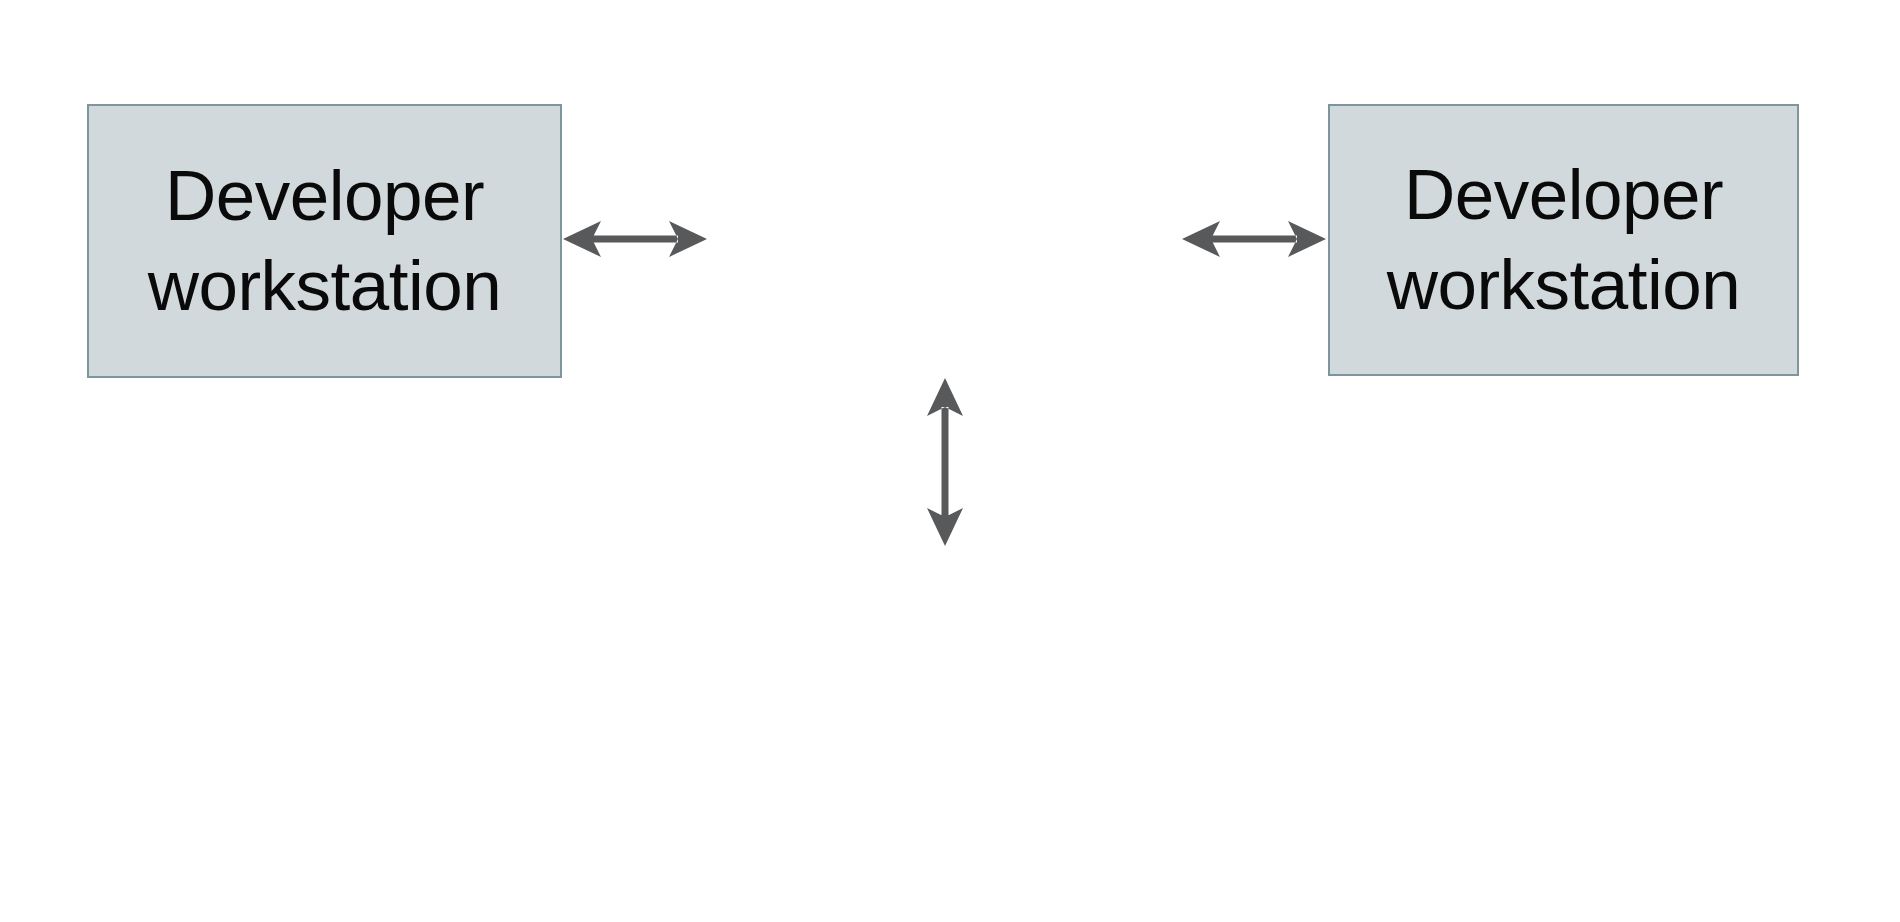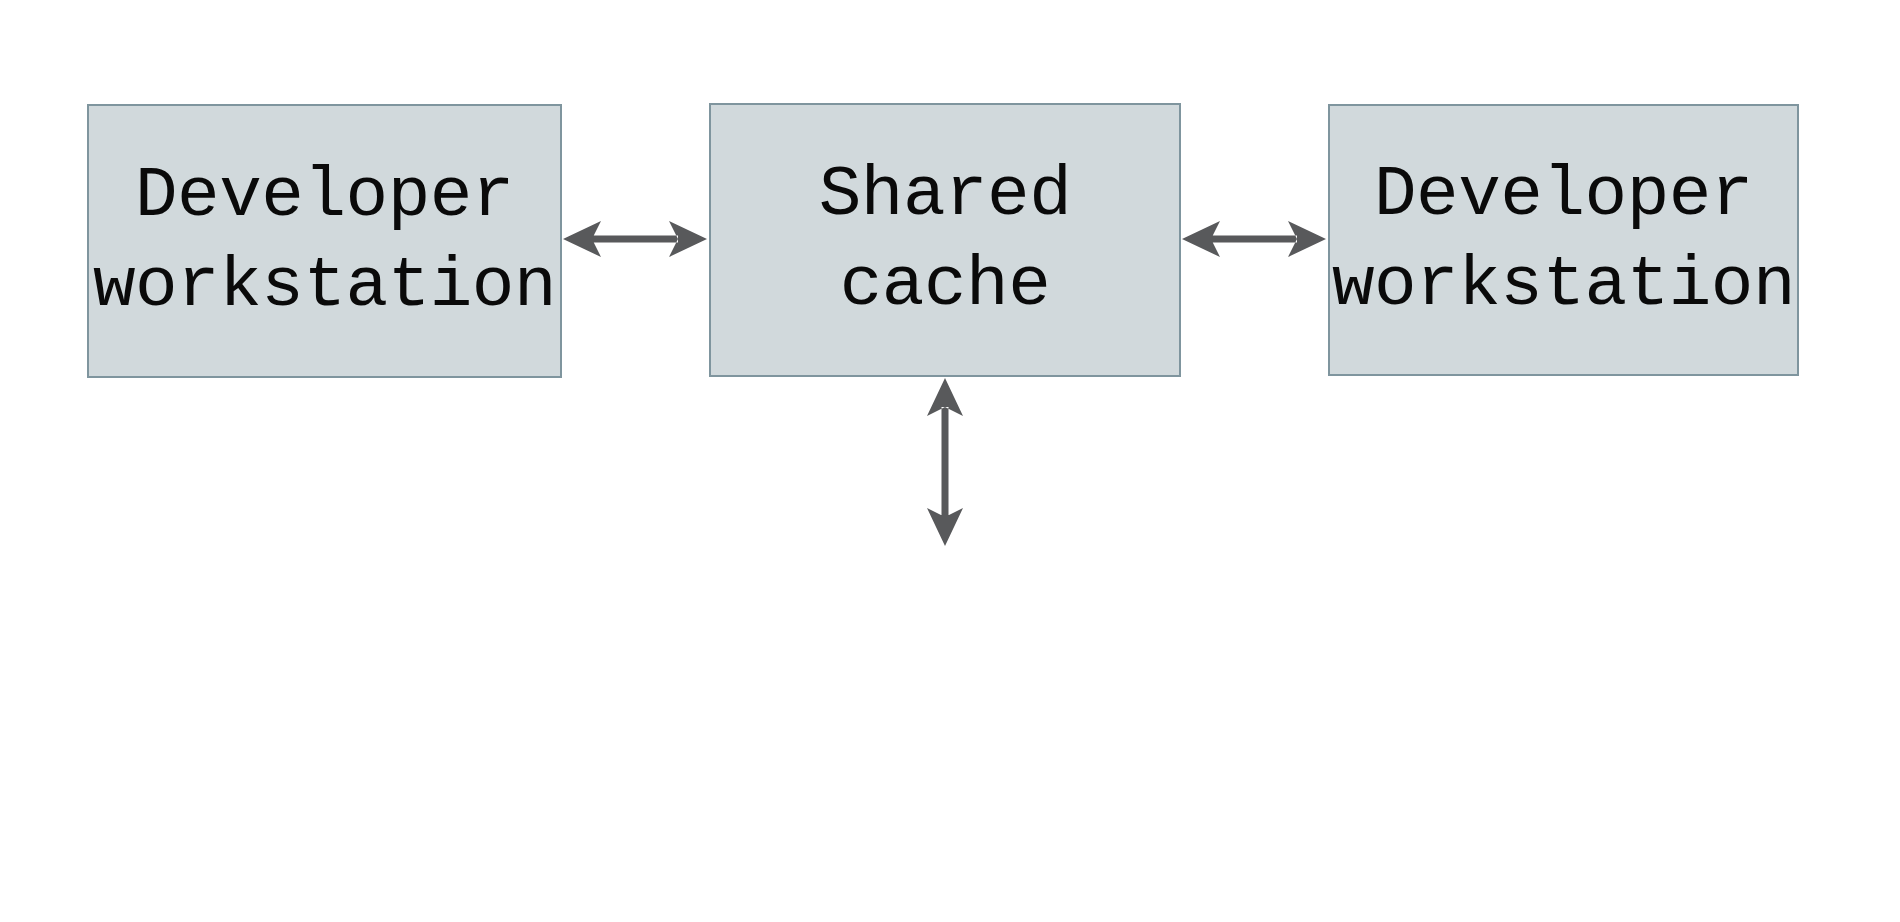--- a/index.html
+++ b/index.html
@@ -13,21 +13,20 @@
   html, body {
     background: var(--canvas-bg);
     font-family: "Liberation Sans", "DejaVu Sans", sans-serif;
   }
   .canvas {
     position: relative;
     width: 1900px;
     height: 922px;
     background: var(--canvas-bg);
     overflow: hidden;
-    font-family: Liberation Mono, monospace;
   }
   .node {
     position: absolute;
     background: var(--box-fill);
     border: 2px solid var(--box-border);
     display: flex;
     align-items: center;
     justify-content: center;
     text-align: center;
   }
@@ -53,24 +52,20 @@
 </head>
 <body>
 
 <div class="canvas">
 
   <div class="node node-dev-left">
     <span class="node-label">Developer
 workstation</span>
   </div>
 
-  <div class="node node-cache">
-    <span class="node-label">Shared
-cache</span>
-  </div>
 
   <div class="node node-dev-right">
     <span class="node-label">Developer
 workstation</span>
   </div>
 
 
   <svg class="edges" viewBox="0 0 1900 922">
 
     <path class="edge" d="M563,239 L601,221 L592,239 L601,257 Z

